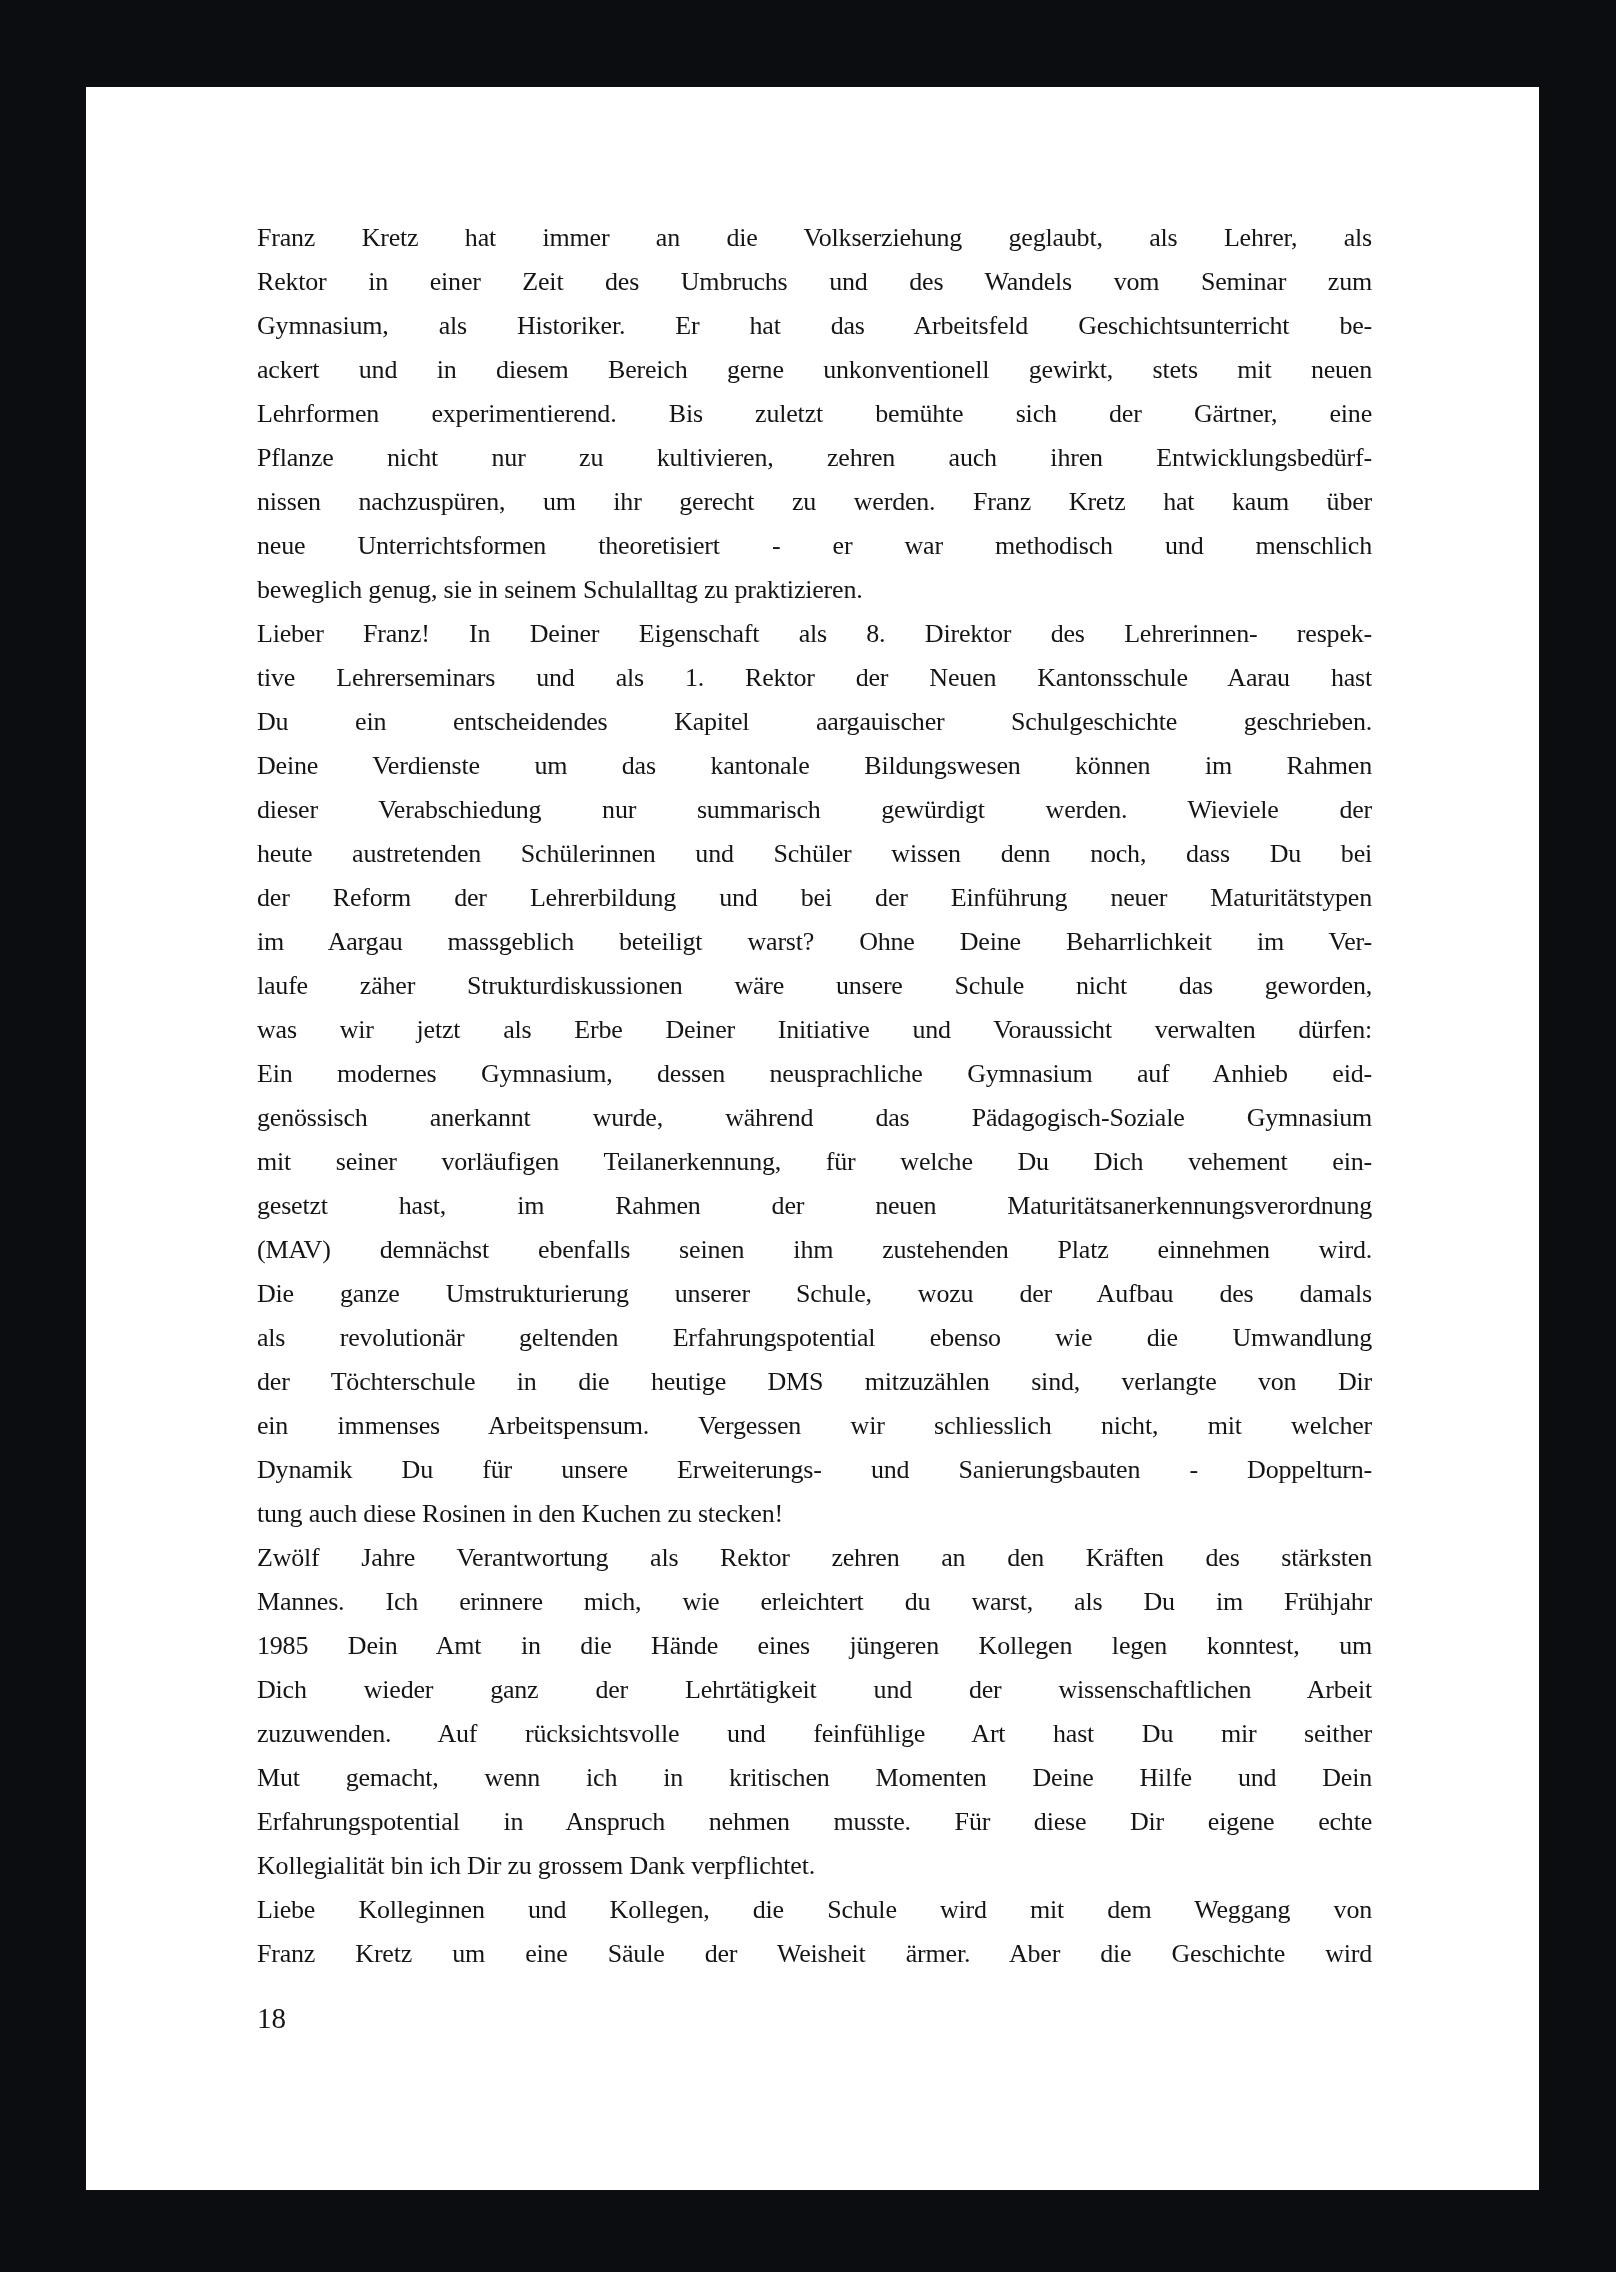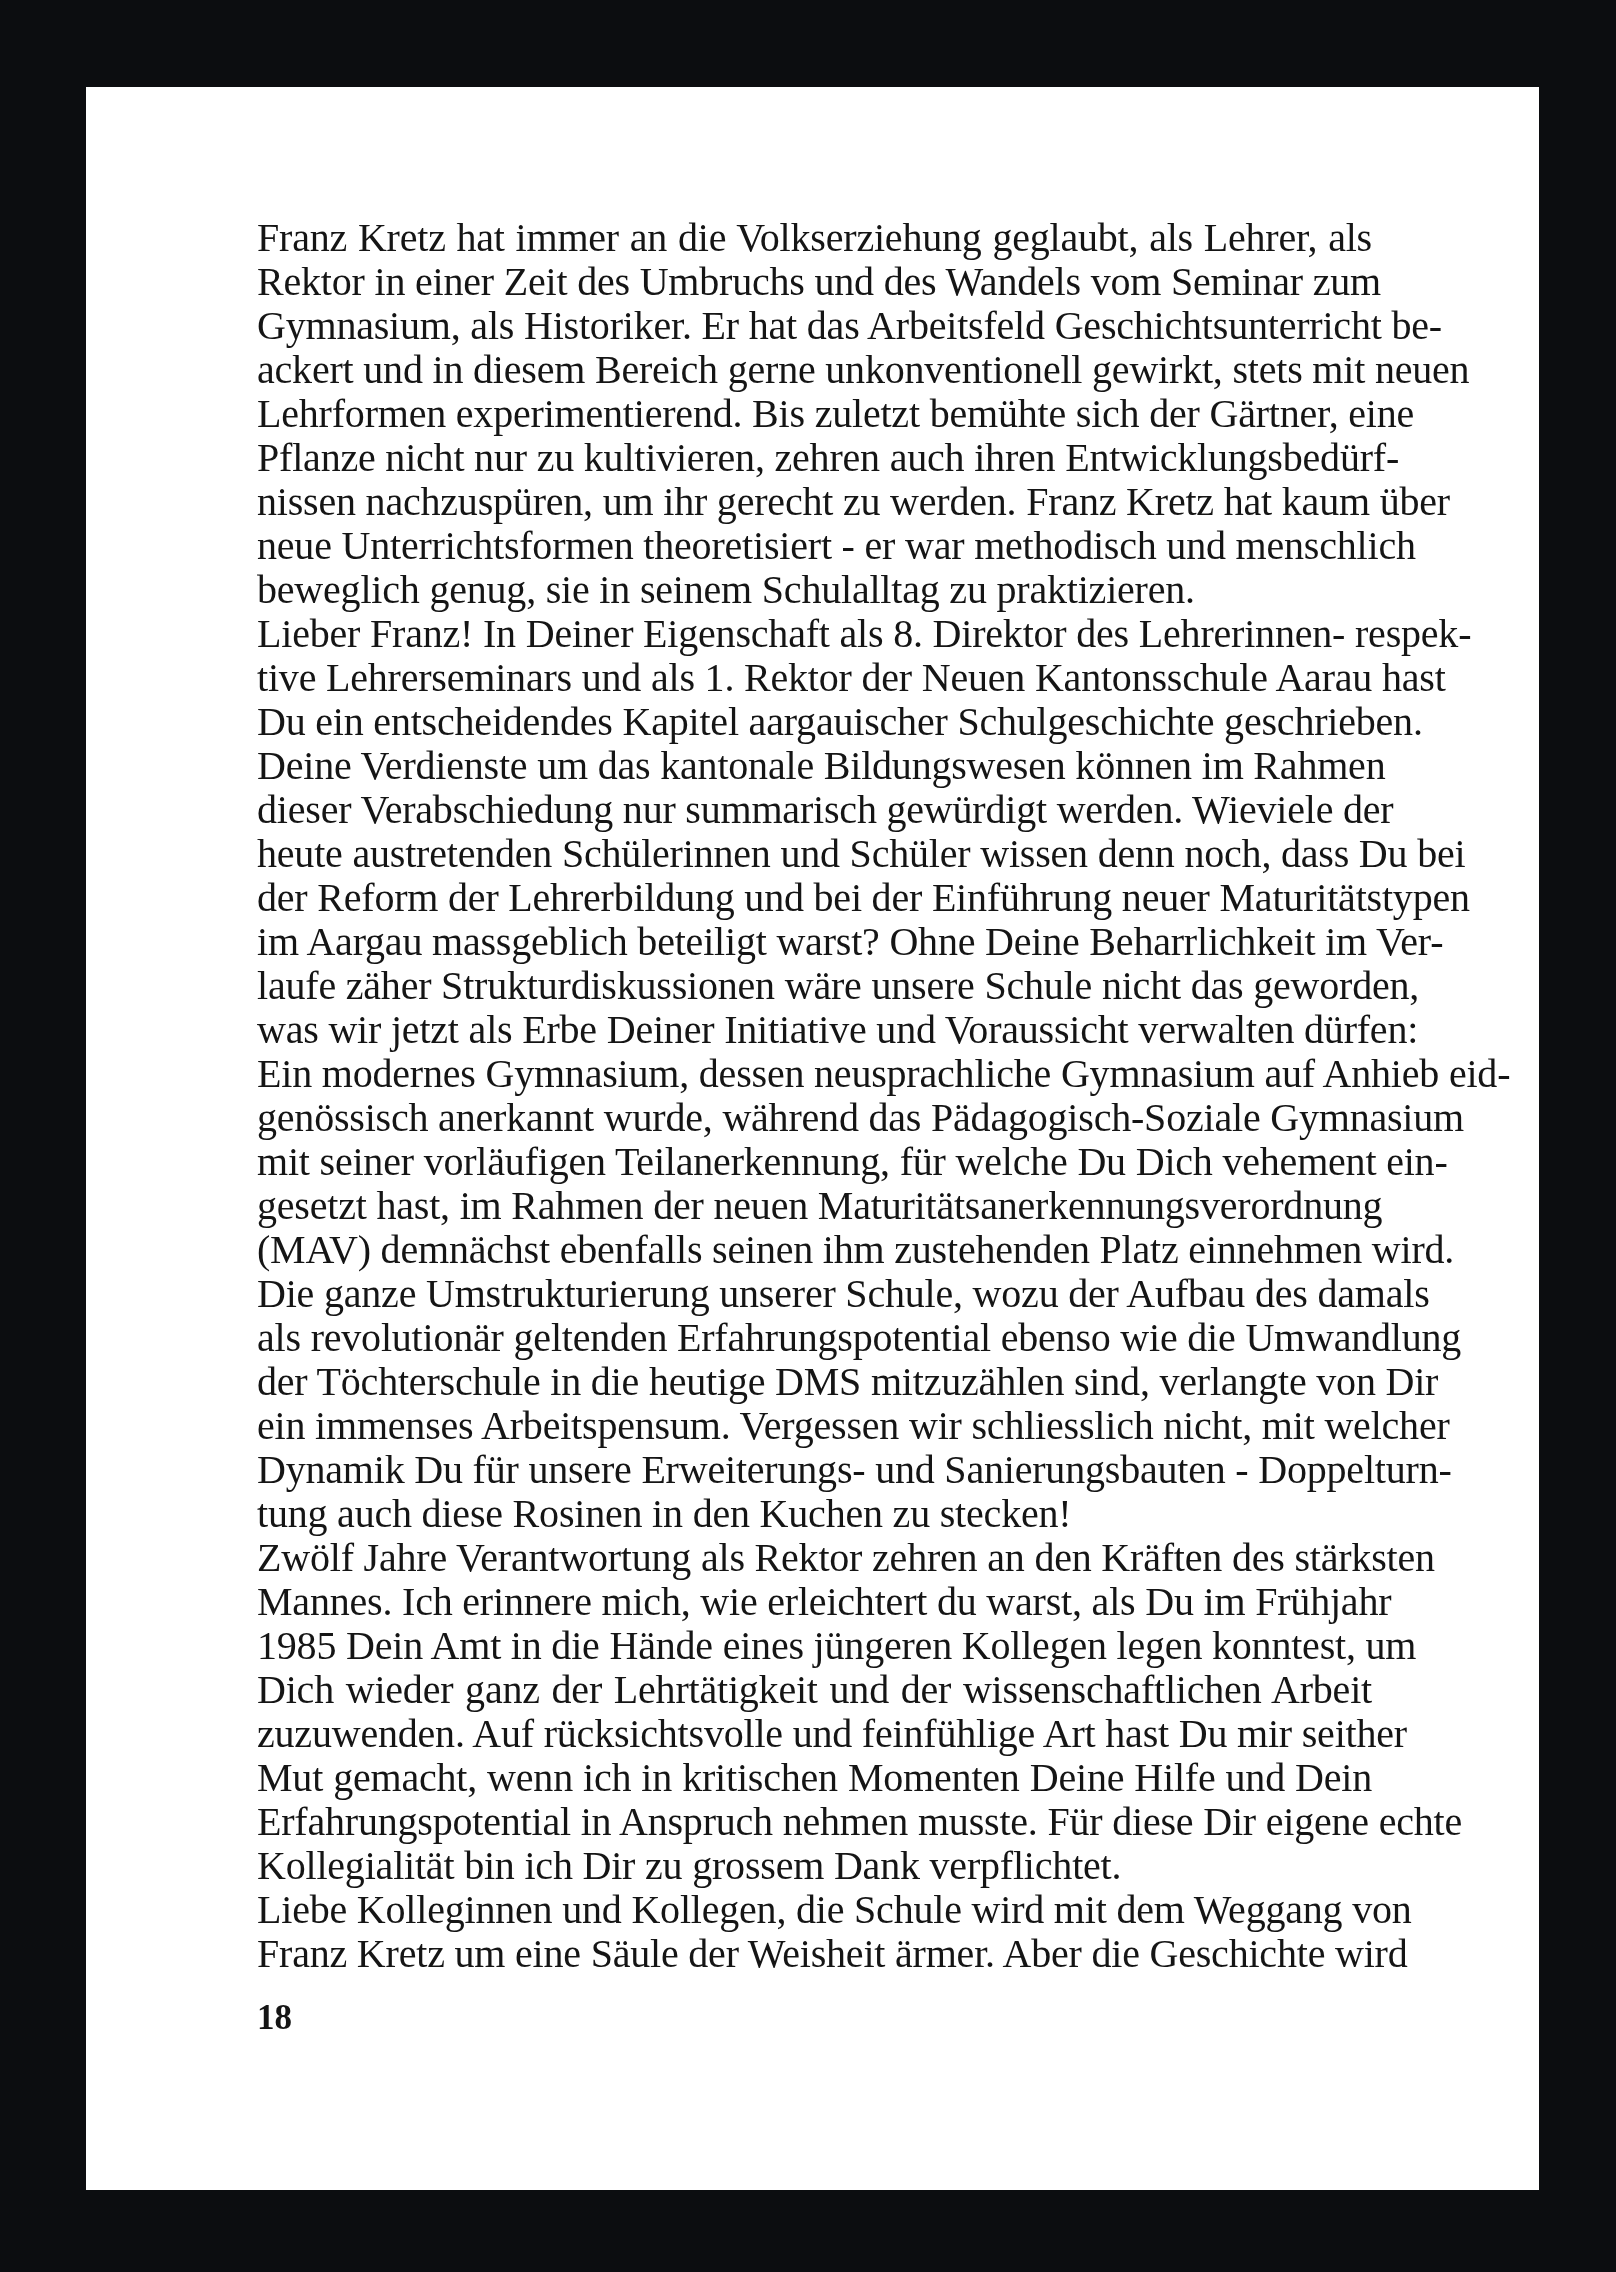--- a/index.html
+++ b/index.html
@@ -20,45 +20,44 @@
       width: 1453px;
       height: 2103px;
       background: #ffffff;
     }
     .text-block {
       position: absolute;
       left: 171px;   
       top: 129px;    
       width: 1115px;
       font-family: "Liberation Serif", "DejaVu Serif", serif;
-      font-size: 40px;
+      font-size: 26px;
       line-height: 44px;
       color: #151515;
       letter-spacing: -0.2px;
     }
     .line {
       display: block;
       white-space: nowrap;
       height: 44px;
       text-align: justify;
       text-align-last: justify;
     }
     .line.last {
       text-align: center;
       text-align-last: left;
     }
     .page-number {
       position: absolute;
       left: 171px;
       top: 1909px;  
       font-family: "Liberation Serif", "DejaVu Serif", serif;
-      font-size: 35px;
+      font-size: 29px;
       line-height: 44px;
       color: #151515;
-      font-weight: bold;
     }
   </style>
 </head>
 <body>
 
 <div class="page">
   <div class="text-block" id="text-block">
       <div class="paragraph">
         <span class="line">Franz Kretz hat immer an die Volkserziehung geglaubt, als Lehrer, als</span>
         <span class="line">Rektor in einer Zeit des Umbruchs und des Wandels vom Seminar zum</span>

